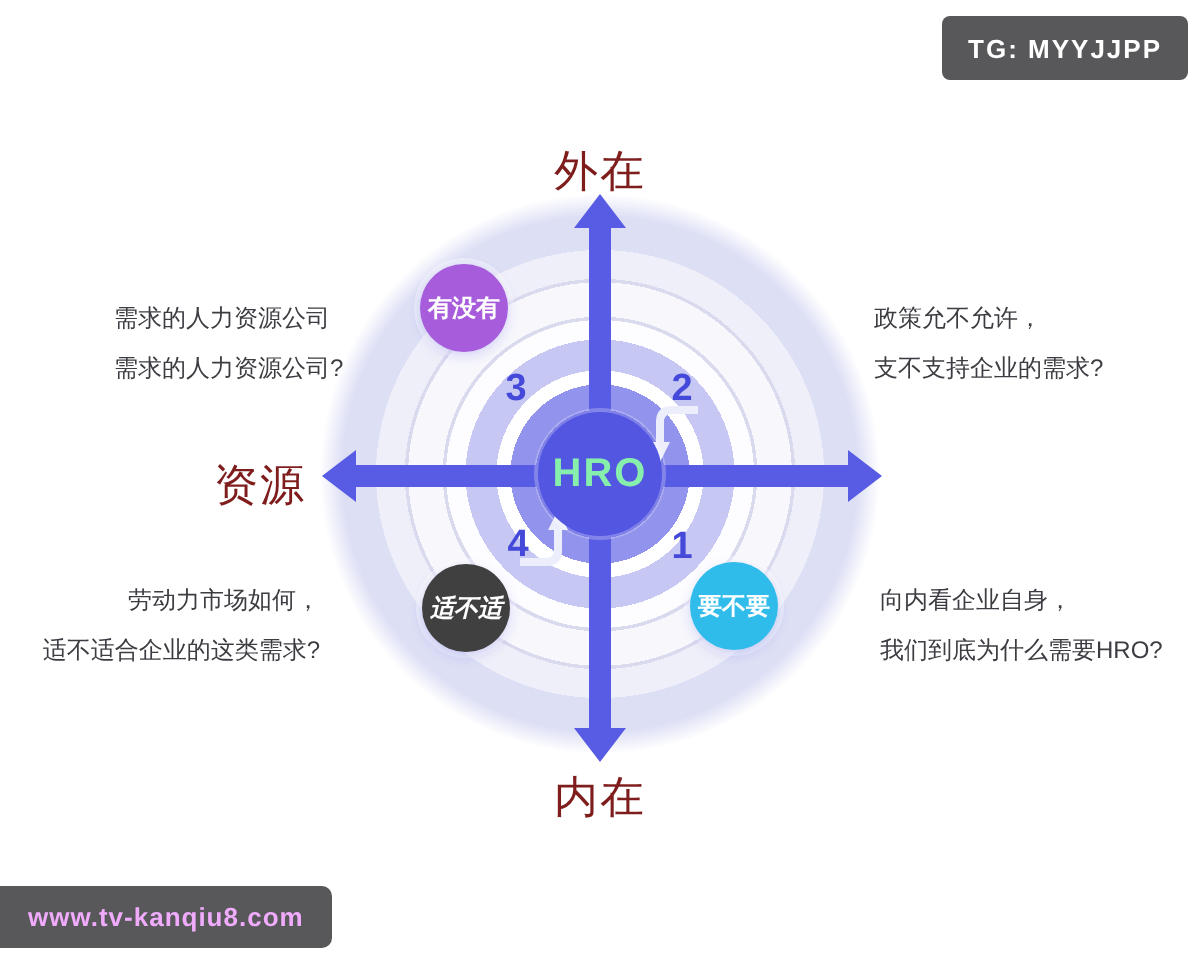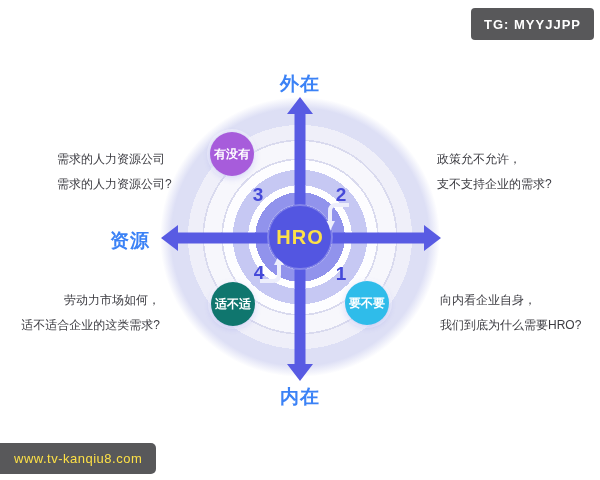--- a/index.html
+++ b/index.html
@@ -12,23 +12,23 @@
 
   
   .tg-badge {
     position:absolute; top:8px; right:6px; height:27px;
     background:#58585a; color:#ffffff; border-radius:4px;
     display:flex; align-items:center; padding:16px 13px;
     font-size:13px; font-weight:bold; letter-spacing:1px;
   }
   .watermark {
     position:absolute; top:443px; left:0; height:31px;
-    background:#58585a; color:#fde047; border-radius:0 5px 5px 0;
+    background:#58585a; color:#f0abfc; border-radius:0 5px 5px 0;
     display:flex; align-items:center; padding:0 14px;
-    font-size:13px; font-weight:normal; letter-spacing:0.5px;
+    font-size:13px; font-weight:bold; letter-spacing:0.5px;
   }
 
   
   .rings {
     position:absolute; left:160px; top:97px; width:280px; height:280px;
     border-radius:50%;
     background:radial-gradient(closest-side,
       #5457E1 0 23%,
       #9193EC 23% 32%,
       #FFFFFF 32% 37%,
@@ -51,21 +51,21 @@
   
   .bracket { position:absolute; z-index:3; }
   .bracket-2 { left:325px; top:201px; }
   .bracket-4 { left:258px; top:253px; transform:rotate(180deg); }
 
   
   .hro-circle {
     position:absolute; left:269px; top:206px; width:62px; height:62px;
     border-radius:50%; background:#5356E1;
     display:flex; align-items:center; justify-content:center;
-    color:#fde047; font-size:20px; font-weight:bold; letter-spacing:1px;
+    color:#86efac; font-size:20px; font-weight:bold; letter-spacing:1px;
     z-index:4; box-shadow:0 0 0 2px rgba(255,255,255,0.25);
   }
 
   
   .qnum {
     position:absolute; z-index:3; color:#4549D9;
     font-size:19px; font-weight:bold; width:20px; text-align:center;
   }
   .qnum-3 { left:248px; top:184px; }
   .qnum-2 { left:331px; top:184px; }
@@ -79,21 +79,21 @@
     color:#ffffff; font-size:12px; font-weight:bold; z-index:3;
     box-shadow:0 2px 6px rgba(90,93,227,0.25), 0 0 0 3px rgba(255,255,255,0.4);
   }
   .bubble-3 { left:210px; top:132px; }
   .bubble-2 { left:345px; top:149px; }
   .bubble-4 { left:211px; top:282px; }
   .bubble-1 { left:345px; top:281px; }
 
   
   .axis-label {
-    position:absolute; color:#3b82f6; font-size:19px; font-weight:bold;
+    position:absolute; color:#7f1d1d; font-size:22px; font-weight:normal;
     z-index:5; letter-spacing:1px;
   }
   .axis-top    { left:270px; top:71px;  width:60px; text-align:center; }
   .axis-bottom { left:270px; top:384px; width:60px; text-align:center; }
   .axis-left   { left:100px; top:228px; width:60px; text-align:center; }
   .axis-right  { left:465px; top:228px; width:60px; text-align:left; }
 
   
   .note {
     position:absolute; color:#3c3c42; font-size:12px; line-height:25px;
@@ -143,21 +143,21 @@
   <div class="qnum qnum-2">2</div>
   <div class="qnum qnum-3">3</div>
   <div class="qnum qnum-4">4</div>
 
   <div class="bubble bubble-1" style="background: rgb(47, 188, 234);">
     <span>要不要</span>
   </div>
   <div class="bubble bubble-3" style="background: rgb(167, 92, 219);">
     <span>有没有</span>
   </div>
-  <div class="bubble bubble-4" style="background: #0f766e;">
+  <div class="bubble bubble-4" style="background: #404040; font-style: italic;">
     <span>适不适</span>
   </div>
 
   <div class="axis-label axis-top">外在</div>
   <div class="axis-label axis-bottom">内在</div>
   <div class="axis-label axis-left">资源</div>
 
   <div class="note note-tl">
     <div>需求的人力资源公司</div>
     <div>需求的人力资源公司?</div>

